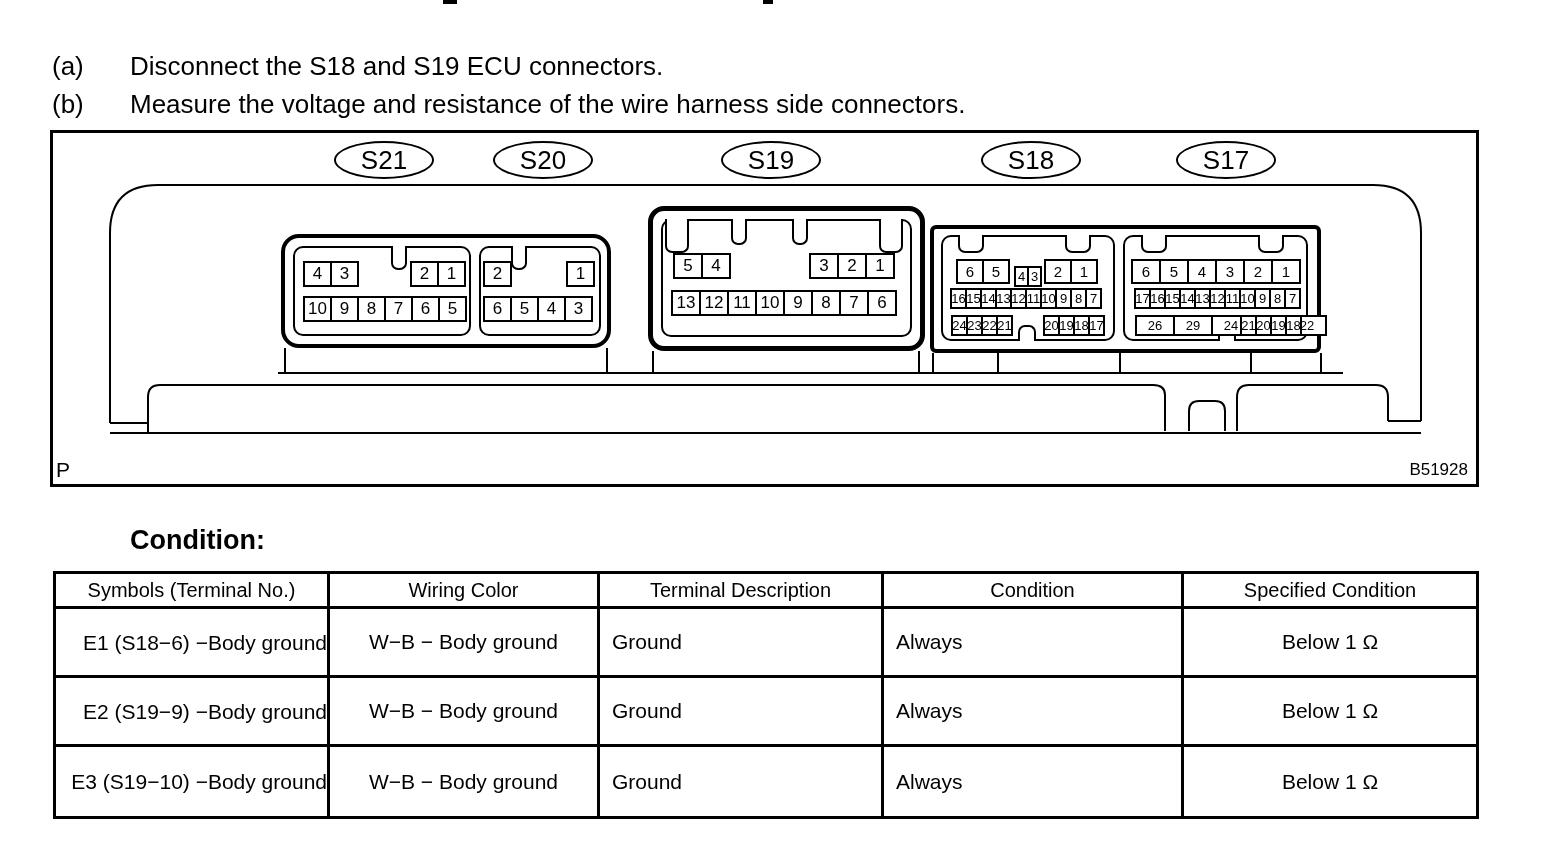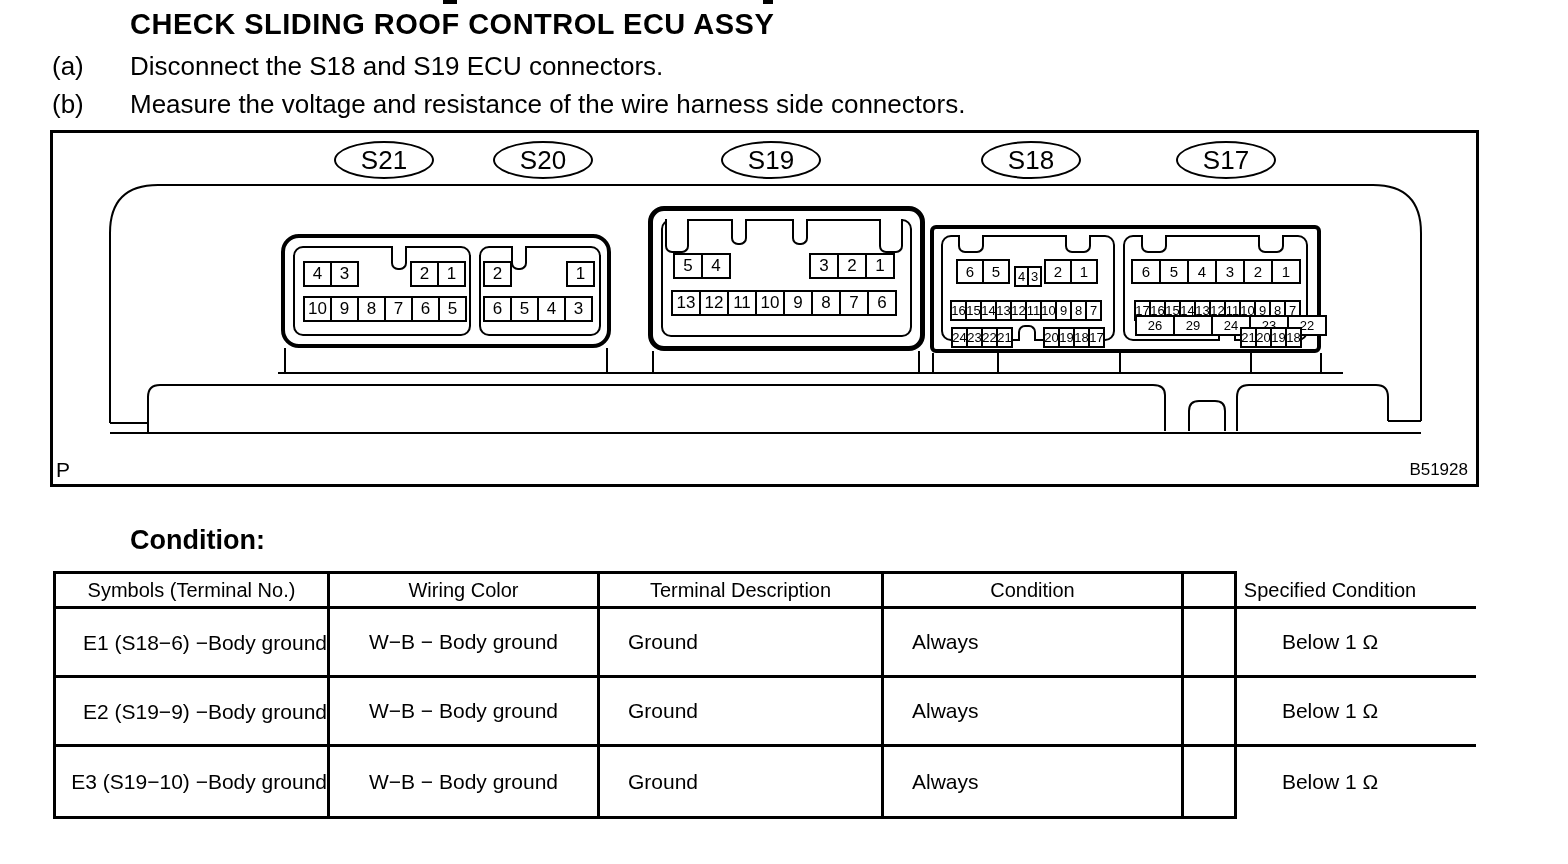--- a/index.html
+++ b/index.html
@@ -38,47 +38,46 @@
 
   
   .pin-row { position:absolute; display:flex; z-index:6; }
   .pin { border:2px solid #000; background:#fff; display:flex; align-items:center; justify-content:center; }
   .pin + .pin { margin-left:-2px; }
   .p-lg  .pin { width:29px; height:26px; font-size:17px; }
   .p-s19 .pin { width:30px; height:26px; font-size:17px; }
   .p-big .pin { width:28px; height:25px; font-size:15px; }
   .p-s17t .pin{ width:30px; height:25px; font-size:15px; }
   .p-sm  .pin { width:15px; height:21px; font-size:13px; }
-  .p-mid .pin { width:17px; height:21px; font-size:13px;margin-top:12px; }
+  .p-mid .pin { width:17px; height:21px; font-size:13px; }
   .p-b5  .pin { width:40px; height:21px; font-size:13px; }
 
   .corner-label { position:absolute; left:3px; bottom:2px; font-size:21px; }
   .figure-code  { position:absolute; right:8px; bottom:4px; font-size:17px; }
 
   
   .standard-heading { position:absolute; left:130px; top:525px; font-size:27px; font-weight:bold; }
-  .std-table { position:absolute; left:53px; top:571px; width:1184px; border:3px solid #000; display:grid;
+  .std-table { position:absolute; left:53px; top:571px; width:1426px; border:3px solid #000; display:grid;
                grid-template-columns:274px 270px 284px 300px 292px; grid-auto-rows:auto; background:#fff; }
   .cell { border-right:3px solid #000; border-bottom:3px solid #000; display:flex; align-items:center; font-size:21px; }
   .cell.last-col { border-right:none; }
   .cell.last-row { border-bottom:none; }
   .hcell { height:35px; justify-content:center; font-size:20px; }
   .dcell { height:69px; }
   .c-center { justify-content:center; text-align:center; }
-  .c-left { justify-content:flex-start; padding-left:28px; }
+  .c-left { justify-content:flex-start; padding-left:12px; }
   .sym { flex-direction:row; justify-content:flex-end; line-height:31px; }
 </style>
 </head>
 <body>
 <div class="page">
 
   <div class="fragment" style="left:443px; width:14px; height:4px;"></div>
   <div class="fragment" style="left:763px; width:10px; height:4px;"></div>
 
-  <div class="doc-title">CHECK SLIDING ROOF CONTROL ECU ASSY</div>
   <div class="step step-a">
     <span class="step-label">(a)</span>
     <span class="step-text">Disconnect the S18 and S19 ECU connectors.</span>
   </div>
   <div class="step step-b">
     <span class="step-label">(b)</span>
     <span class="step-text">Measure the voltage and resistance of the wire harness side connectors.</span>
   </div>
 
   <div class="diagram-frame">

